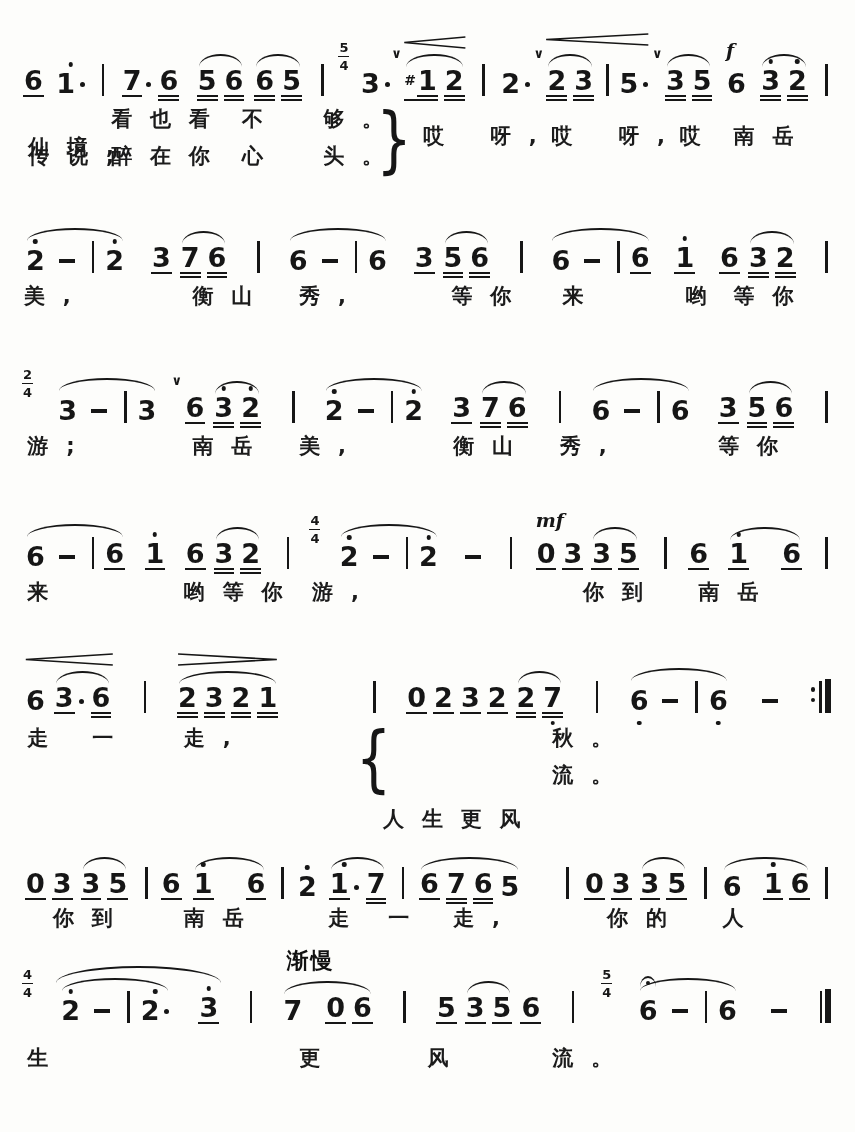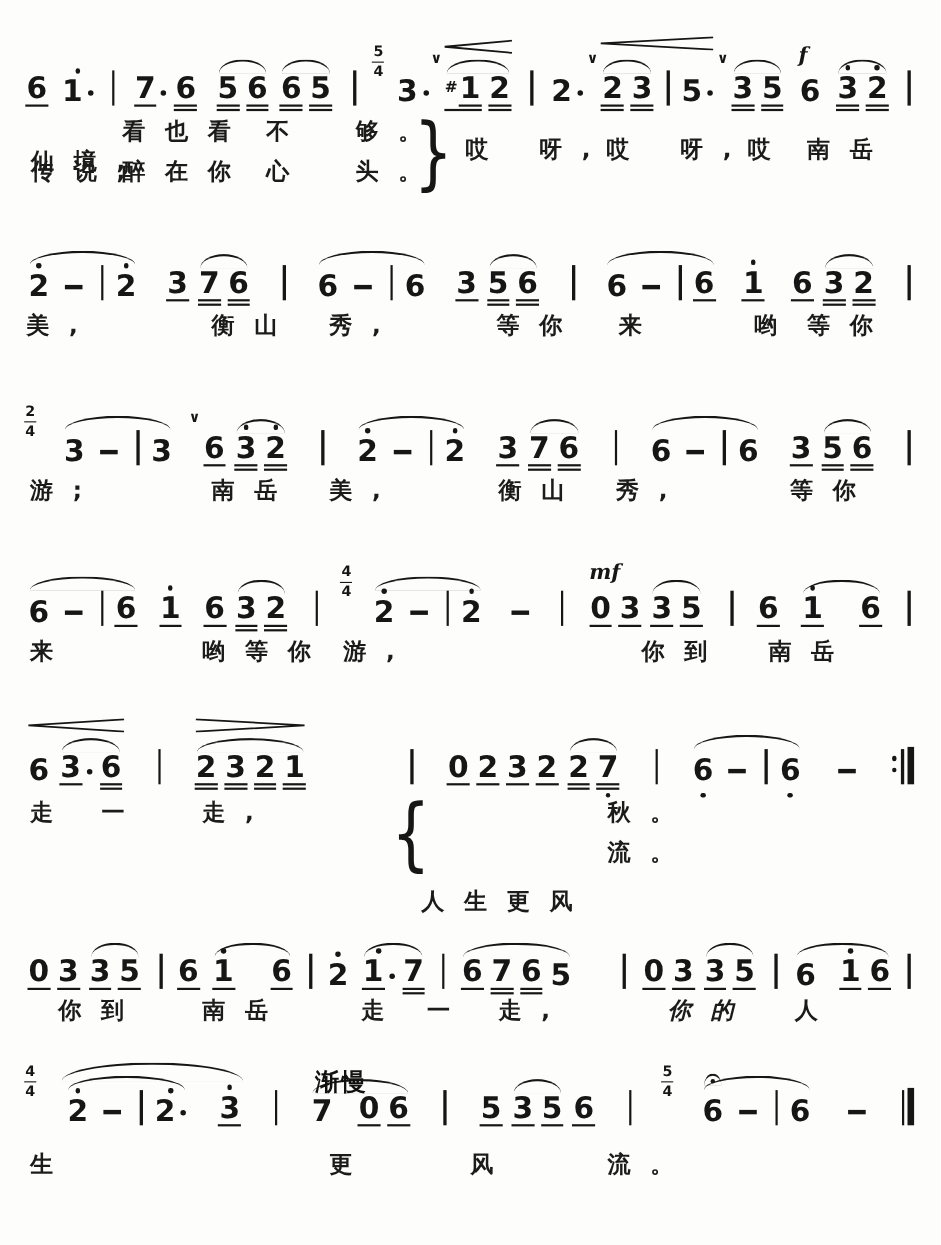--- a/index.html
+++ b/index.html
@@ -715,21 +715,21 @@
           </span>
         </span>
         <span class="bar"></span>
       </div>
       <div class="lyrics" style="top: 46px;">
         <span class="lyr row0" style="left: 6.2%;">你到</span>
         <span class="lyr row0" style="left: 21.5%;">南岳</span>
         <span class="lyr row0" style="left: 38.4%;">走</span>
         <span class="lyr row0" style="left: 45.4%;">一</span>
         <span class="lyr row0" style="left: 53%;">走,</span>
-        <span class="lyr row0" style="left: 71%; font-style: italic;">你的</span>
+        <span class="lyr row0" style="left: 71%;">你的</span>
         <span class="lyr row0" style="left: 84.5%;">人</span>
       </div>
     </div>
     <div class="system" style="top: 982px;">
       <div class="nr">
         <span class="ts">
           <b class="tst">4</b>
           <i class="tsl"></i>
           <b class="tsb">4</b>
         </span>
@@ -810,15 +810,15 @@
           <i class="bthin"></i>
           <i class="bthick"></i>
         </span>
       </div>
       <div class="lyrics" style="top: 62px;">
         <span class="lyr row0" style="left: 3.2%;">生</span>
         <span class="lyr row0" style="left: 35%;">更</span>
         <span class="lyr row0" style="left: 50%;">风</span>
         <span class="lyr row0" style="left: 64.6%;">流。</span>
       </div>
-      <span class="tempo" style="left: 33.5%; top: -36px; margin-top: 23px;">渐慢</span>
+      <span class="tempo" style="left: 33.5%; top: -36px;">渐慢</span>
     </div>
   </div>
 
 </body></html>

